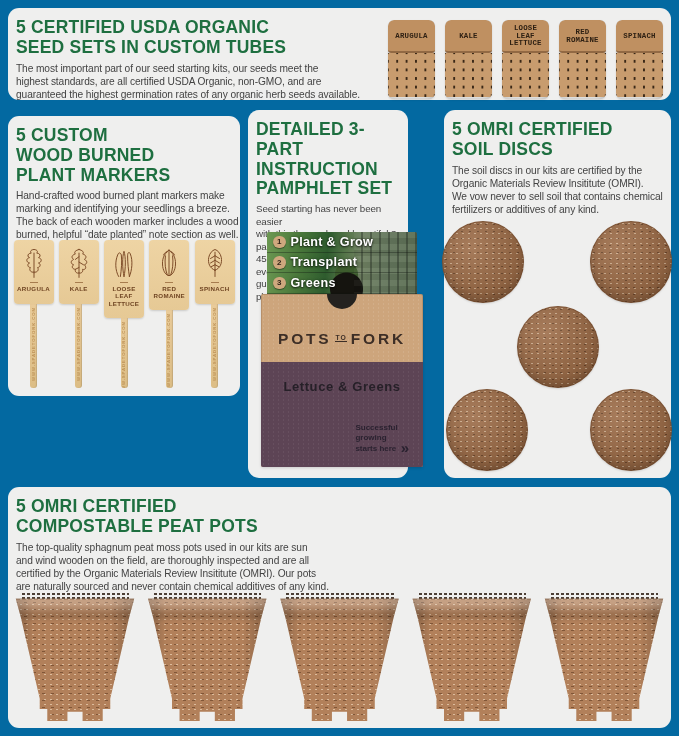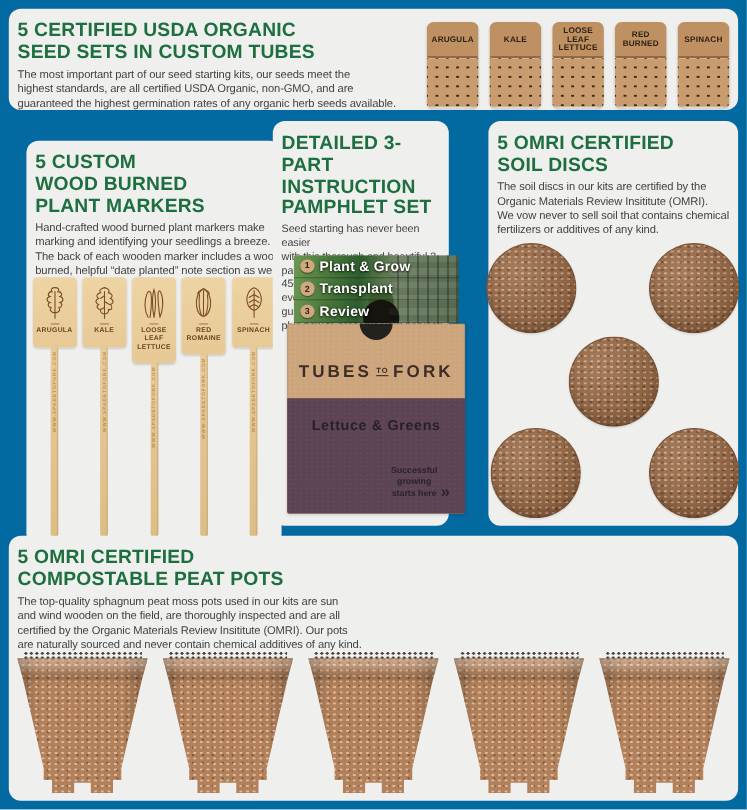--- a/index.html
+++ b/index.html
@@ -4,21 +4,21 @@
 <style>
   * { box-sizing: border-box; margin: 0; padding: 0; }
   html,body { background:#ffffff; }
   .page {
     position: relative; width: 679px; height: 736px; overflow: hidden;
     background: #0369a1;
     font-family: "Liberation Sans", sans-serif;
   }
   .panel { position: absolute; background: #efefee; border-radius: 11px; }
   .panel-top    { left: 8px;   top: 8px;   width: 663px; height: 92px;  }
-  .panel-left   { left: 8px;   top: 128px; width: 232px; height: 368px; margin-left: 16px; }
+  .panel-left   { left: 8px;   top: 116px; width: 232px; height: 280px; }
   .panel-mid    { left: 248px; top: 110px; width: 160px; height: 368px; }
   .panel-right  { left: 444px; top: 110px; width: 227px; height: 368px; }
   .panel-bottom { left: 8px;   top: 487px; width: 663px; height: 241px; }
 
   .heading {
     color: #1e6f40; font-weight: bold; font-size: 17.5px; line-height: 1.13;
     letter-spacing: .2px; white-space: pre-line;
     padding: 10px 0 0 8px;
   }
   .body-text {
@@ -29,21 +29,21 @@
 
   
   .tubes-row { position: absolute; right: 8px; top: 12px; display: flex; gap: 10px; }
   .tube {
     width: 47px; height: 79px; border-radius: 6px; overflow: hidden;
     box-shadow: inset -3px 0 5px rgba(0,0,0,.18), inset 3px 0 4px rgba(0,0,0,.10),
                 inset 0 2px 2px rgba(255,255,255,.28), 0 1px 2px rgba(0,0,0,.12);
   }
   .tube-cap {
     height: 33px; background: #bf9061; display: flex; align-items: center; justify-content: center;
-    border-bottom: 2px solid rgba(90,58,30,.45); border-radius: 6px 6px 3px 3px;
+    border-bottom: 2px solid rgba(90,58,30,.45); border-radius: 6px 6px 3px 3px; font-family: Liberation Mono, monospace;
   }
   .tube-label {
     font-size: 7.4px; font-weight: bold; color: #2e2013; text-align: center;
     line-height: 1.08; letter-spacing: .2px; white-space: pre-line;
   }
   .tube-dots {
     height: 44px; background-color: #c89c6e;
     background-image: radial-gradient(#3a2817 1.15px, transparent 1.3px);
     background-size: 9.4px 8.6px; background-position: 4.5px 4px;
   }
@@ -131,21 +131,21 @@
   .purple {
     position: absolute; left: 0; right: 0; bottom: 0; height: 105px; background: #5d4455;
     background-image: radial-gradient(rgba(255,255,255,.06) 1px, transparent 1.1px);
     background-size: 5px 4px;
   }
   .variety {
     padding-top: 17px; text-align: center; font-size: 13px; font-weight: bold;
     color: #262028; letter-spacing: .6px;
   }
   .tagline-wrap { position: absolute; right: 14px; bottom: 13px; display: flex; align-items: flex-end; gap: 3px; }
-  .tagline { font-size: 8px; font-weight: bold; color: #2a2230; line-height: 1.3; white-space: pre-line; text-align: center; }
+  .tagline { font-size: 8px; font-weight: bold; color: #2a2230; line-height: 1.3; white-space: pre-line; }
   .chev { font-size: 15px; line-height: .8; font-weight: bold; color: #2a2230; }
 
   
   .disc {
     position: absolute; width: 82px; height: 82px; border-radius: 50%;
     background:
       radial-gradient(circle at 35% 32%, rgba(255,255,255,.12), rgba(0,0,0,.12) 75%),
       radial-gradient(rgba(255,236,210,.5) 1px, transparent 1.1px),
       radial-gradient(rgba(70,40,20,.55) 1px, transparent 1.1px),
       #9b6a45;
@@ -212,21 +212,21 @@
         <div class="tube-cap">
             <span class="tube-label">LOOSE
 LEAF
 LETTUCE</span>
           </div>
         <div class="tube-dots"></div>
       </div>
       <div class="tube">
         <div class="tube-cap">
             <span class="tube-label">RED
-BURNED</span>
+ROMAINE</span>
           </div>
         <div class="tube-dots"></div>
       </div>
       <div class="tube">
         <div class="tube-cap">
             <span class="tube-label">SPINACH</span>
           </div>
         <div class="tube-dots"></div>
       </div>
     </div>
@@ -345,27 +345,27 @@
         <div class="cover-row">
           <span class="step-badge">1</span>
           <span class="step-label">Plant &amp; Grow</span>
         </div>
         <div class="cover-row">
           <span class="step-badge">2</span>
           <span class="step-label">Transplant</span>
         </div>
         <div class="cover-row">
           <span class="step-badge">3</span>
-          <span class="step-label">Review</span>
+          <span class="step-label">Greens</span>
         </div>
       </div>
       <div class="sleeve">
         <div class="thumb-notch"></div>
         <div class="brand">
-          <span>TUBES</span><span class="brand-to">TO</span><span>FORK</span>
+          <span>POTS</span><span class="brand-to">TO</span><span>FORK</span>
         </div>
         <div class="purple">
           <div class="variety">Lettuce &amp; Greens</div>
           <div class="tagline-wrap">
             <span class="tagline">Successful
 growing
 starts here</span>
             <span class="chev">»</span>
           </div>
         </div>

